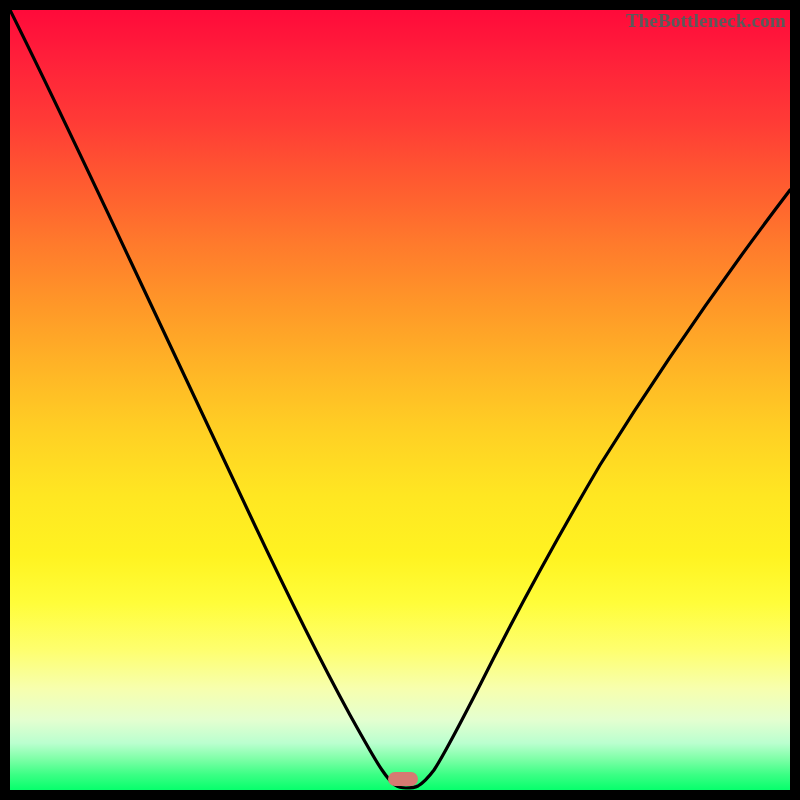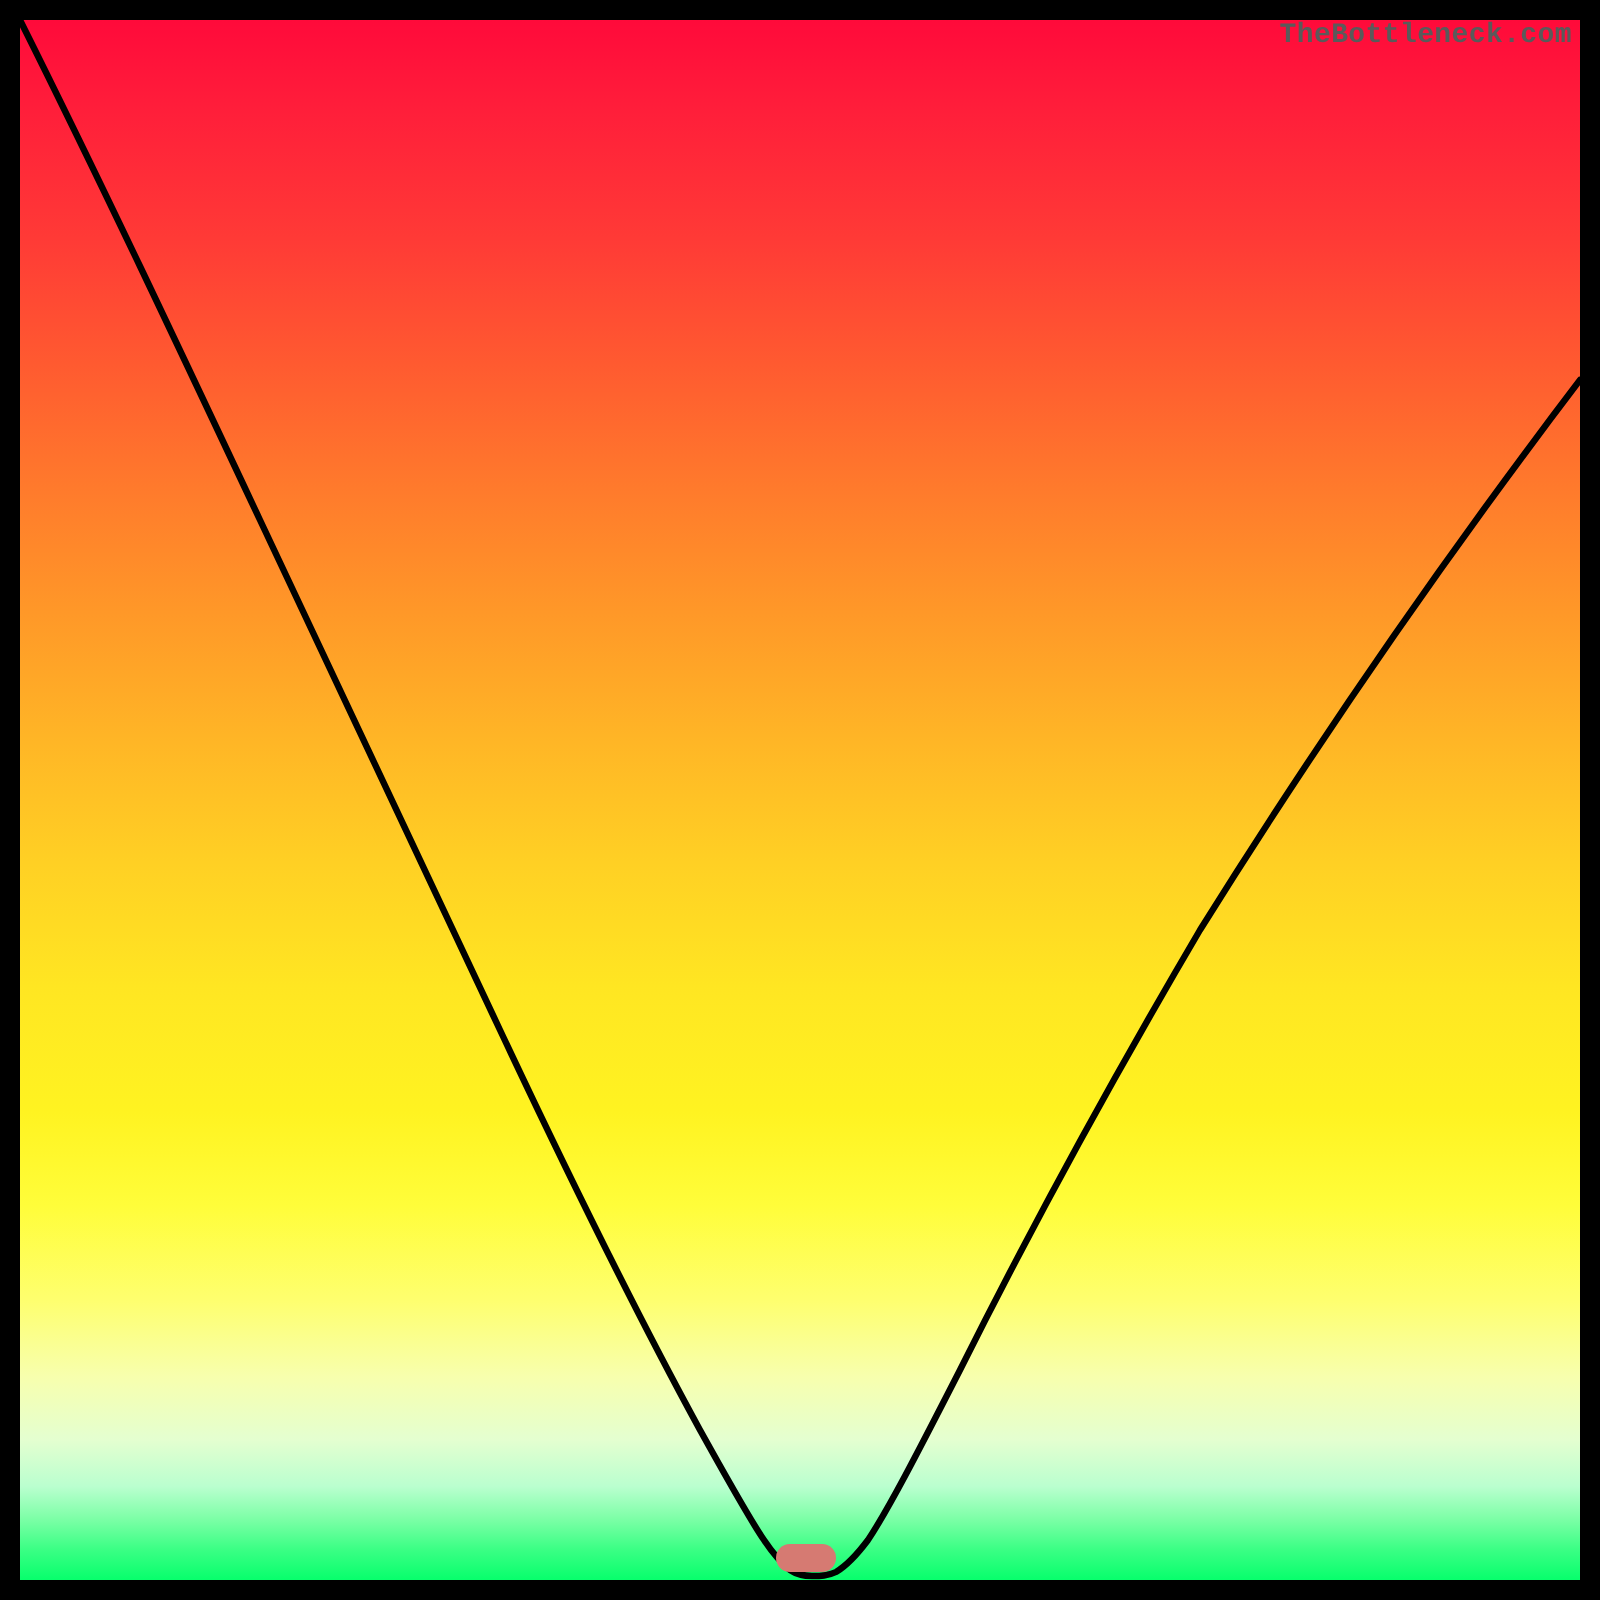--- a/index.html
+++ b/index.html
@@ -53,22 +53,22 @@
     position: absolute;
     width: 30px;
     height: 14px;
     background: #d67a72;
     border-radius: 7px;
   }
   .watermark {
     position: absolute;
     top: 0px;
     right: 4px;
-    font-family: Liberation Mono, monospace;
-    font-size: 14px;
+    font-family: Liberation Serif, serif;
+    font-size: 19px;
     font-weight: 600;
     color: #5a5a5a;
     letter-spacing: 0.2px;
   }
 </style>
 </head>
 <body>
 
 <div class="stage">
   <div class="plot">

